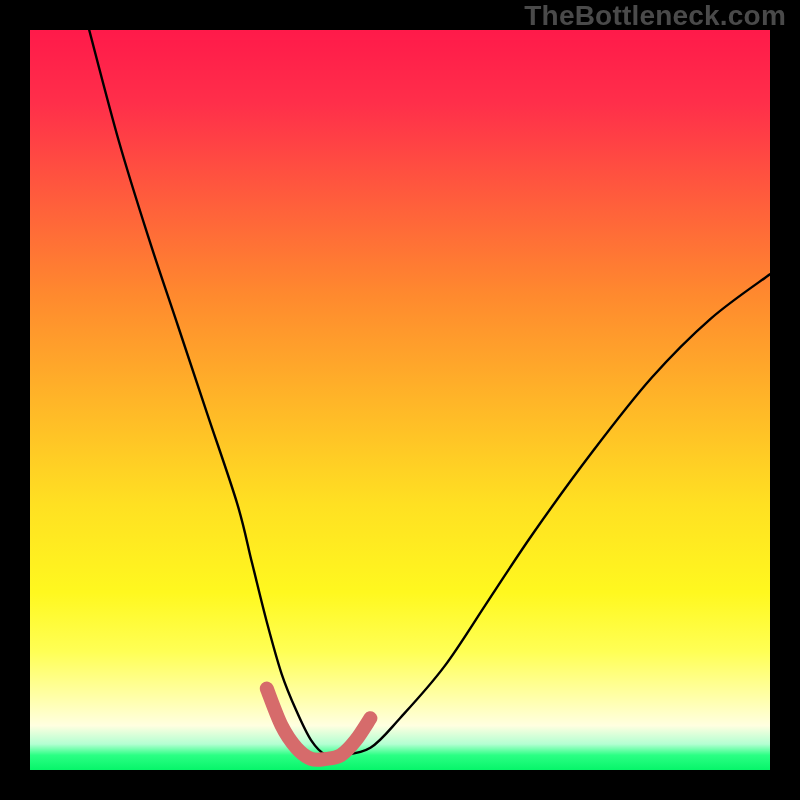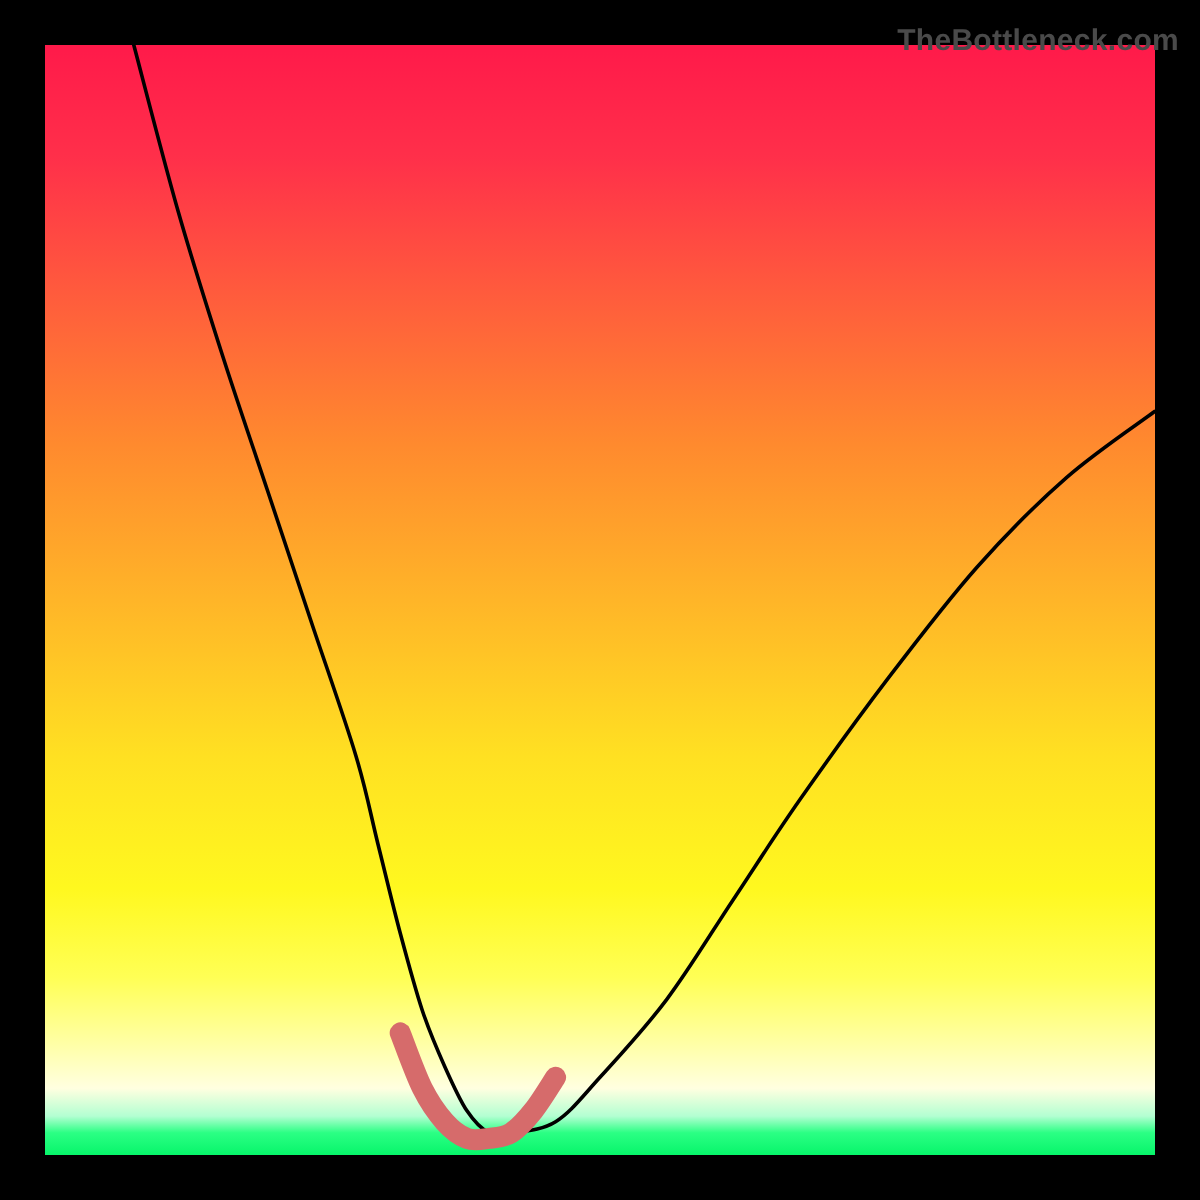--- a/index.html
+++ b/index.html
@@ -12,24 +12,24 @@
     font-family: Arial, Helvetica, sans-serif;
   }
   .frame {
     position: relative;
     width: 800px;
     height: 800px;
     background: #000;
   }
   .watermark {
     position: absolute;
-    top: 16px;
+    top: 0;
     right: 14px;
     color: #4a4a4a;
-    font-size: 20px;
+    font-size: 28px;
     font-weight: 600;
     letter-spacing: 0.2px;
     z-index: 30;
   }
   .plot {
     position: absolute;
     top: 30px;
     left: 30px;
     width: 740px;
     height: 740px;

